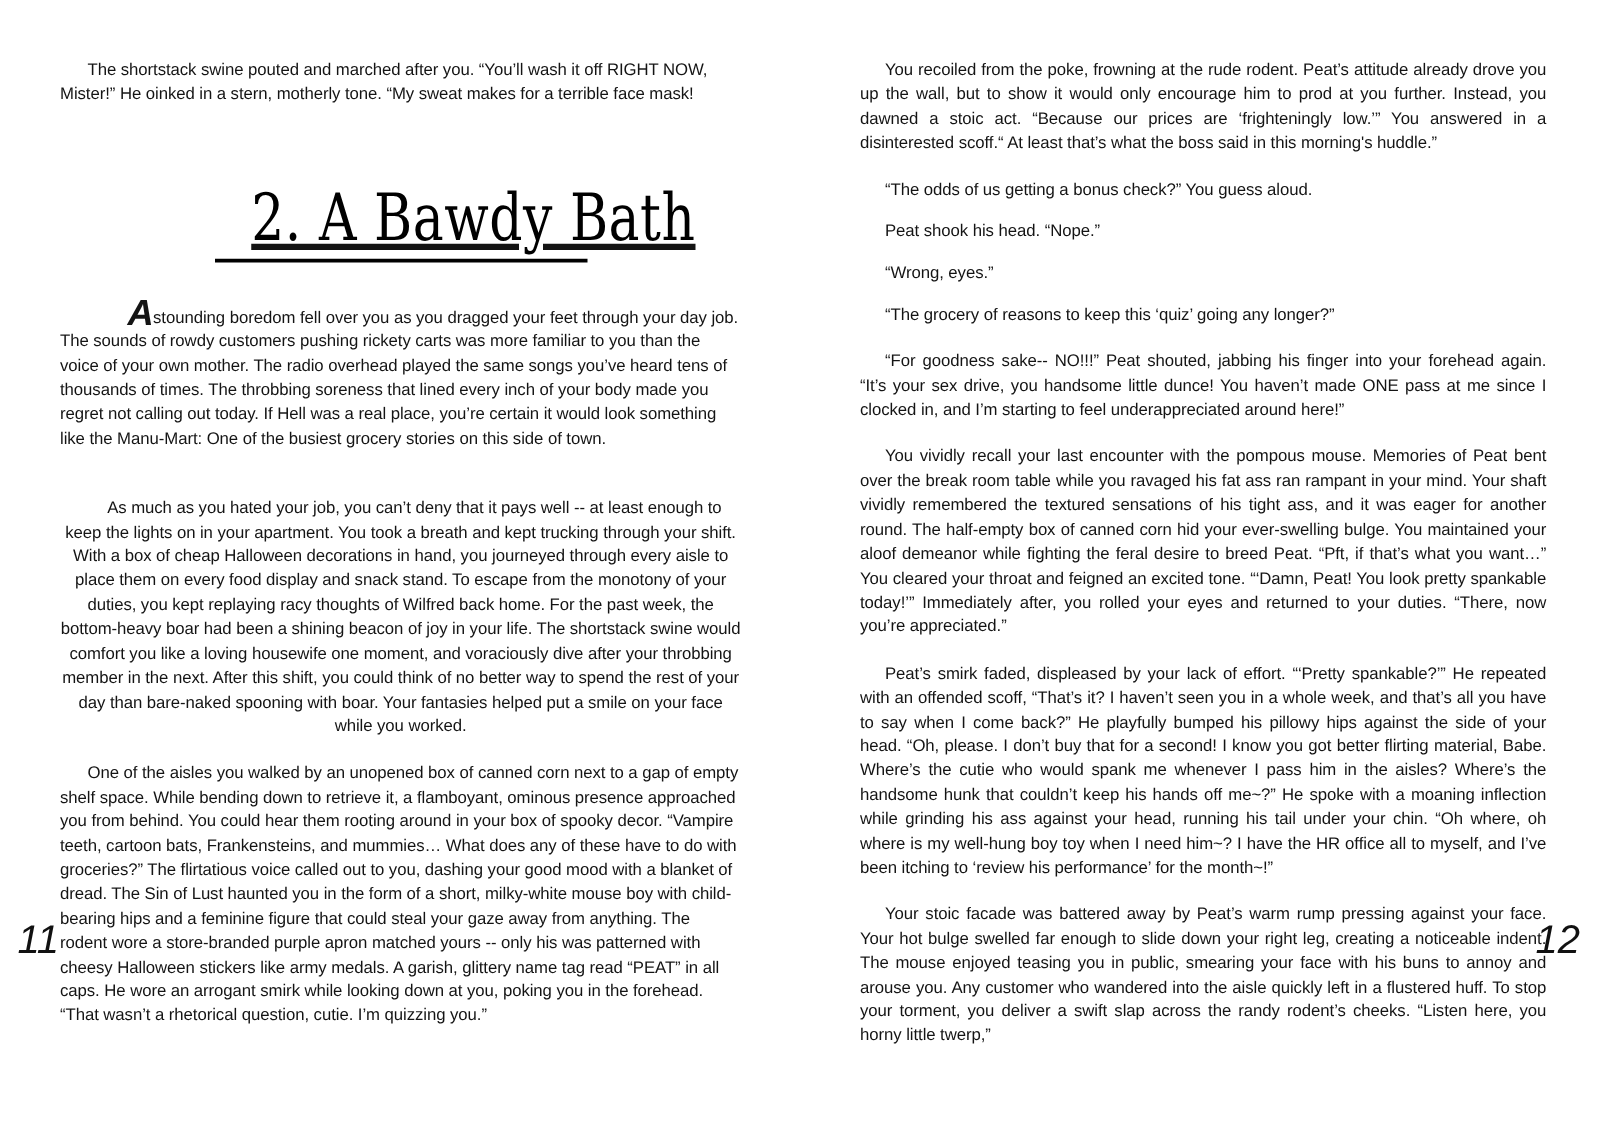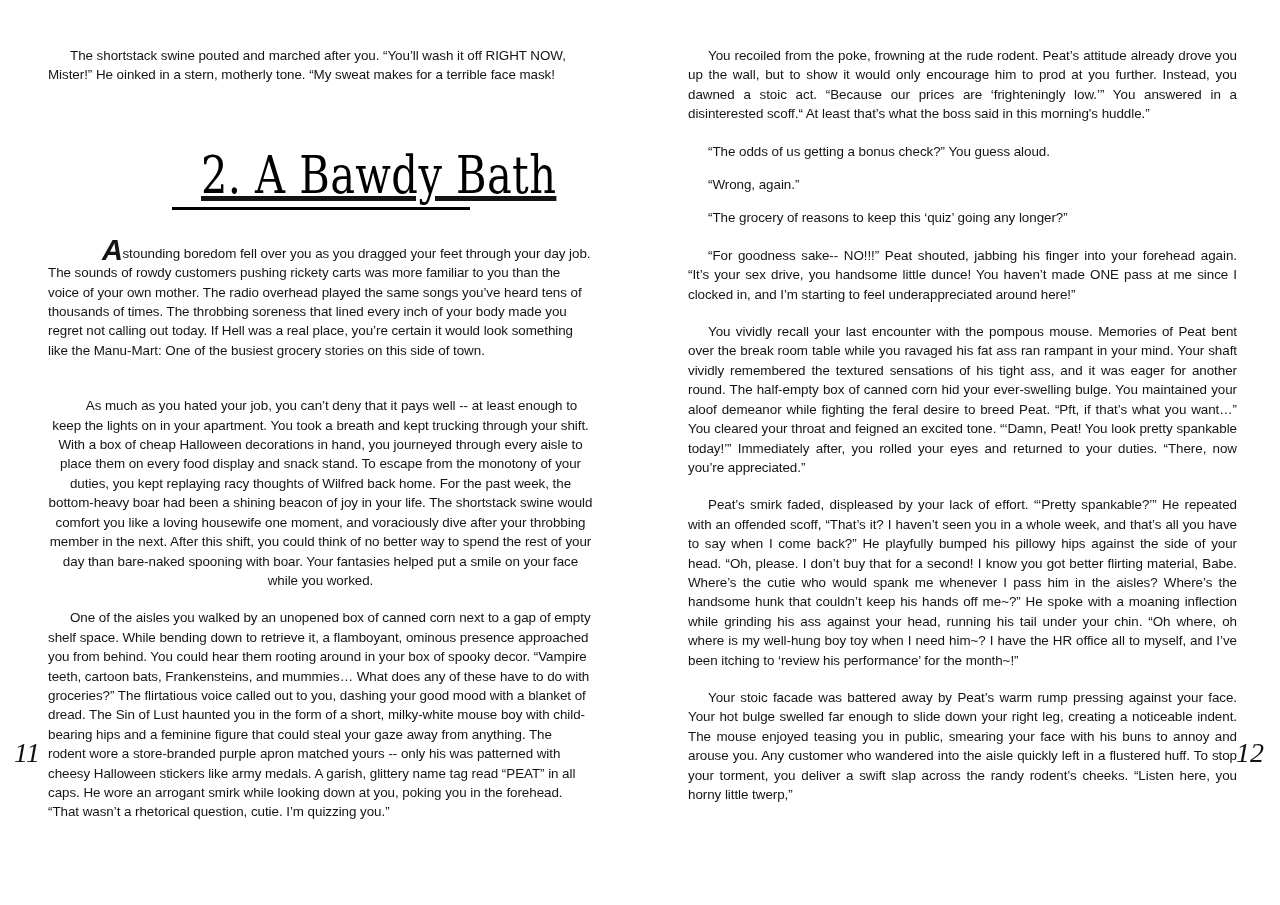--- a/index.html
+++ b/index.html
@@ -105,24 +105,24 @@
     top: 2px;
     margin-left: 32px;
     letter-spacing: -0.5px;
   }
 
   
   .folio {
     position: absolute;
     bottom: 22px;
     font-style: italic;
-    font-size: 28px;
+    font-size: 32px;
     line-height: 1;
     color: #111;
-    font-family: Liberation Serif, serif;
+    font-family: Liberation Sans, sans-serif;
   }
   .folio-left  { left: 14px; }
   .folio-right { right: 16px; }
 </style>
 </head>
 <body>
 
 <div class="spread">
 
   <div class="page page-left">
@@ -149,23 +149,24 @@
   </div>
 
   <div class="page page-right">
     <div class="col">
 
       <p>You recoiled from the poke, frowning at the rude rodent. Peat’s attitude already drove you up the wall, but to show it would only encourage him to prod at you further. Instead, you dawned a stoic act. “Because our prices are ‘frighteningly low.’” You answered in a disinterested scoff.“ At least that’s what the boss said in this morning's huddle.”</p>
 
 
       <p class="tight">“The odds of us getting a bonus check?” You guess aloud.</p>
 
+      <p class="tight">Peat shook his head. “Nope.”</p>
 
 
-      <p class="tight">“Wrong, again.”</p>
+      <p class="tight">“Wrong, eyes.”</p>
 
       <p class="tight">“The grocery of reasons to keep this ‘quiz’ going any longer?”</p>
 
       <p>“For goodness sake-- NO!!!” Peat shouted, jabbing his finger into your forehead again. “It’s your sex drive, you handsome little dunce! You haven’t made ONE pass at me since I clocked in, and I’m starting to feel underappreciated around here!”</p>
 
       <p>You vividly recall your last encounter with the pompous mouse. Memories of Peat bent over the break room table while you ravaged his fat ass ran rampant in your mind. Your shaft vividly remembered the textured sensations of his tight ass, and it was eager for another round. The half-empty box of canned corn hid your ever-swelling bulge. You maintained your aloof demeanor while fighting the feral desire to breed Peat. “Pft, if that’s what you want…” You cleared your throat and feigned an excited tone. “‘Damn, Peat! You look pretty spankable today!’” Immediately after, you rolled your eyes and returned to your duties. “There, now you’re appreciated.”</p>
 
       <p>Peat’s smirk faded, displeased by your lack of effort. “‘Pretty spankable?’” He repeated with an offended scoff, “That’s it? I haven’t seen you in a whole week, and that’s all you have to say when I come back?” He playfully bumped his pillowy hips against the side of your head. “Oh, please. I don’t buy that for a second! I know you got better flirting material, Babe. Where’s the cutie who would spank me whenever I pass him in the aisles? Where’s the handsome hunk that couldn’t keep his hands off me~?” He spoke with a moaning inflection while grinding his ass against your head, running his tail under your chin. “Oh where, oh where is my well-hung boy toy when I need him~? I have the HR office all to myself, and I’ve been itching to ‘review his performance’ for the month~!”</p>
 
       <p>Your stoic facade was battered away by Peat’s warm rump pressing against your face. Your hot bulge swelled far enough to slide down your right leg, creating a noticeable indent. The mouse enjoyed teasing you in public, smearing your face with his buns to annoy and arouse you. Any customer who wandered into the aisle quickly left in a flustered huff. To stop your torment, you deliver a swift slap across the randy rodent’s cheeks. “Listen here, you horny little twerp,”</p>

